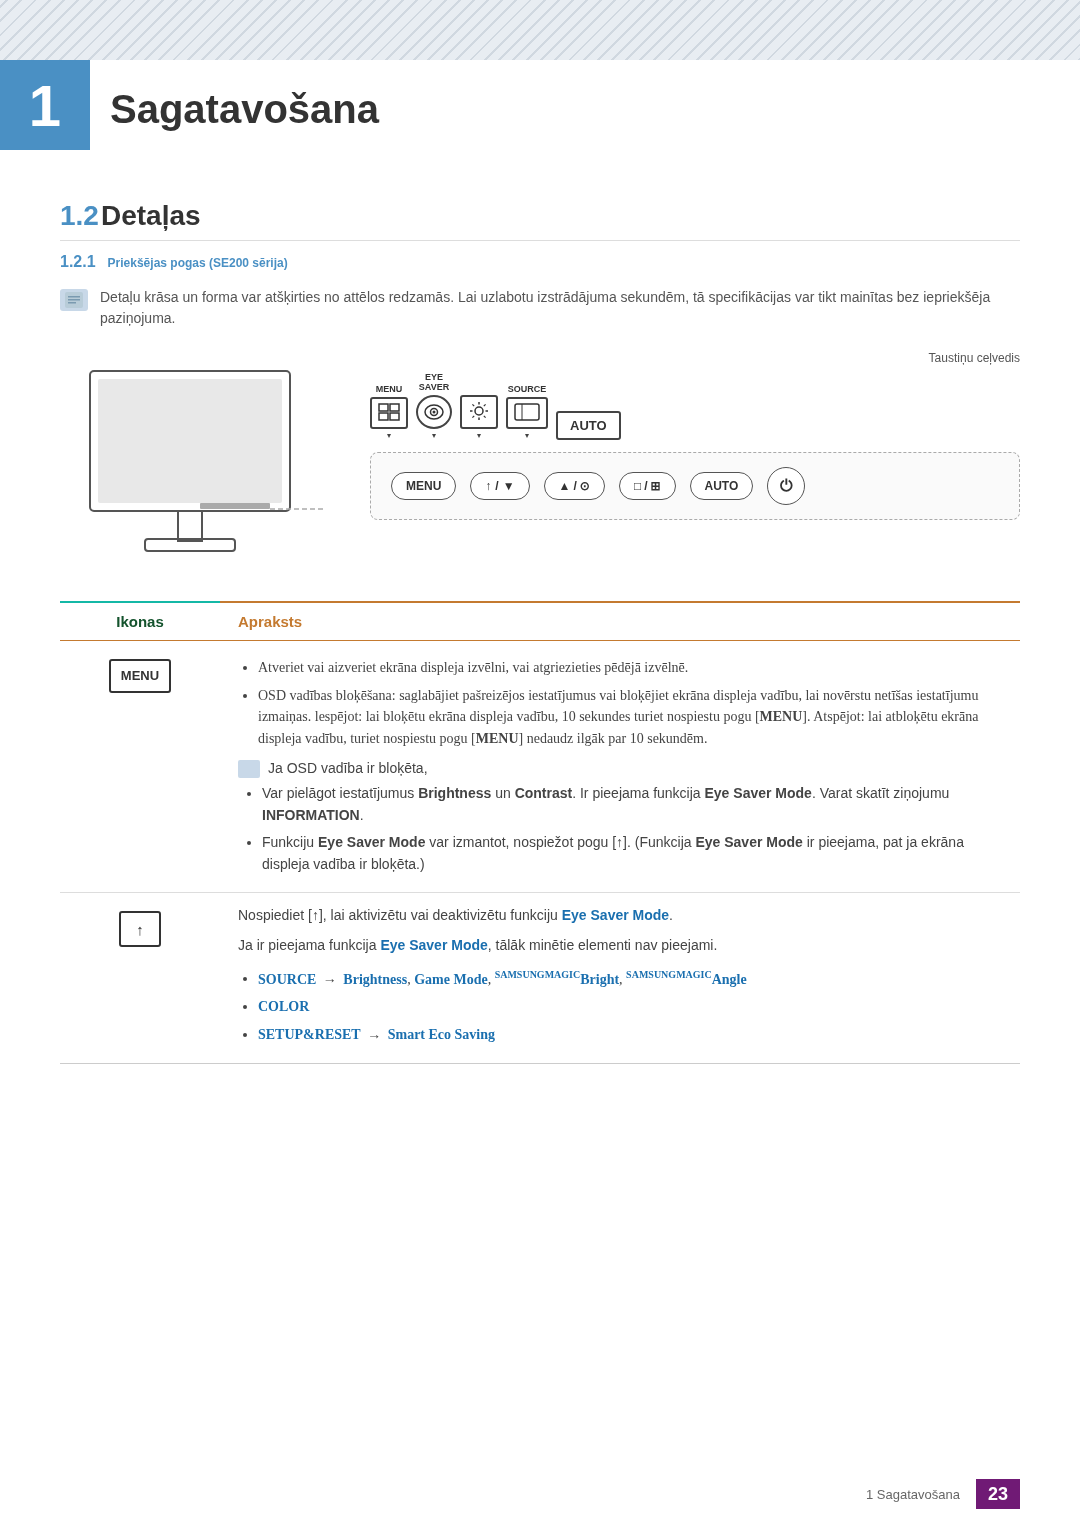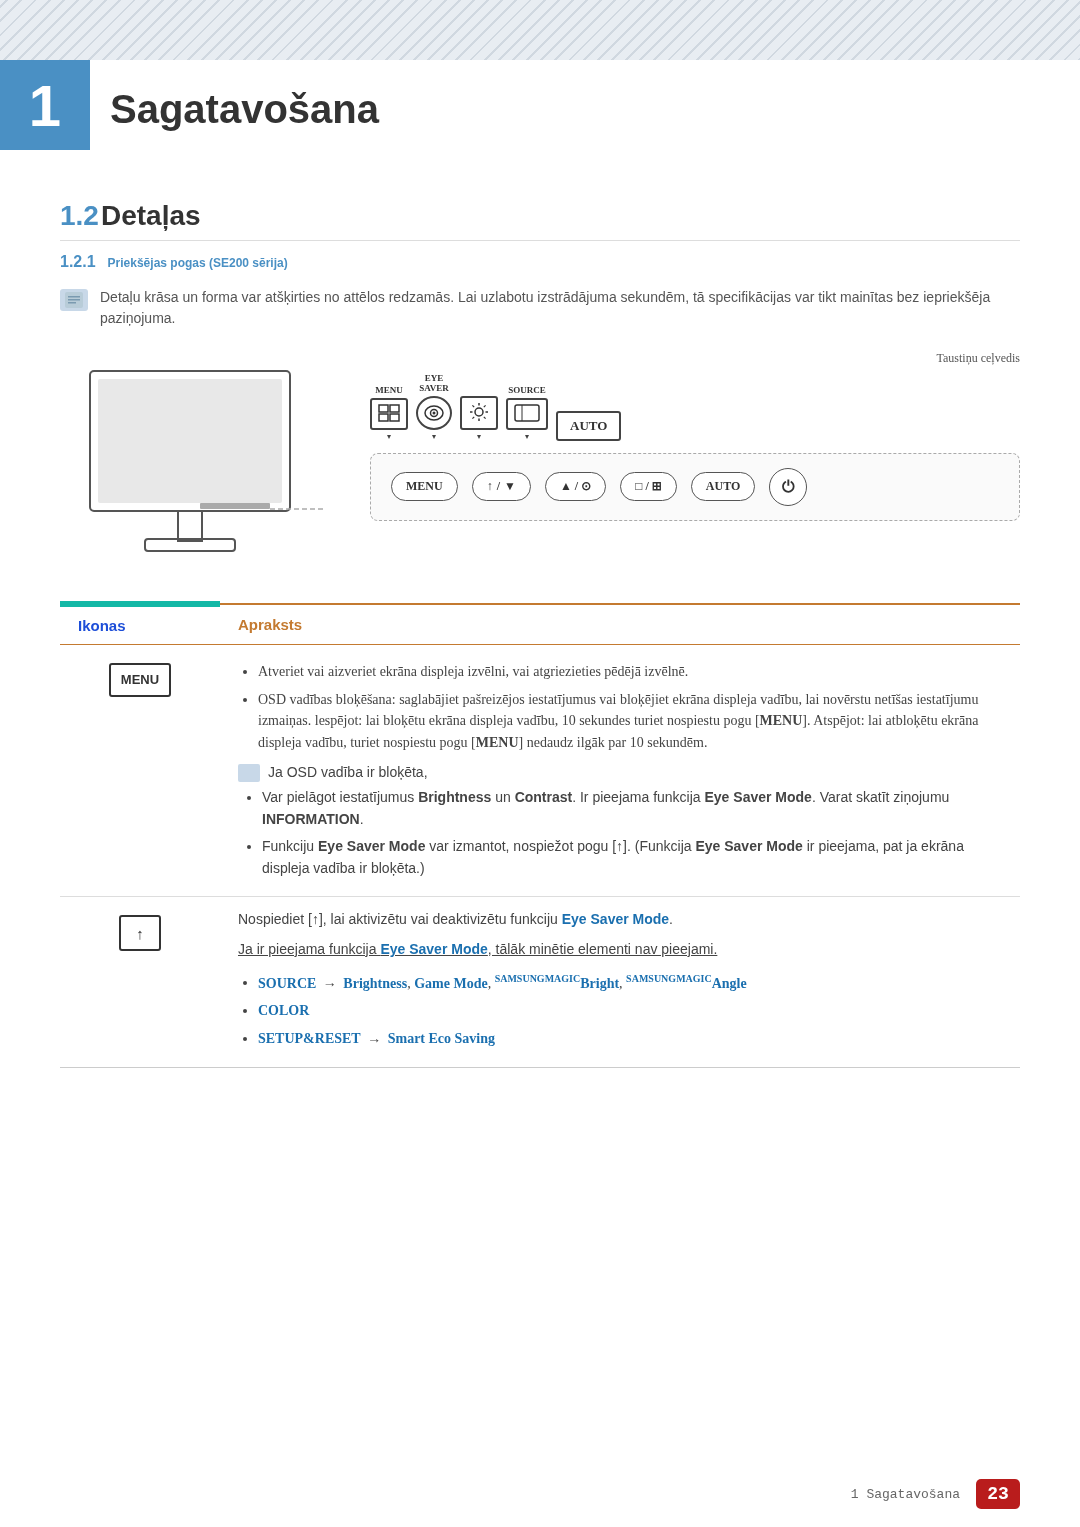--- a/index.html
+++ b/index.html
@@ -53,21 +53,20 @@
       color: #555;
       line-height: 1.5;
     }
 
     
     .monitor-section {
       display: flex;
       gap: 30px;
       margin-bottom: 10px;
       align-items: flex-start;
-      font-family: Liberation Serif, serif;
     }
 
     .monitor-illustration {
       flex: 0 0 auto;
       width: 280px;
     }
 
     
     .front-buttons-row {
       display: flex;
@@ -194,39 +193,38 @@
     .page-footer {
       position: absolute;
       bottom: 18px;
       right: 0;
       left: 0;
       display: flex;
       justify-content: flex-end;
       align-items: center;
       padding: 0 60px;
       gap: 16px;
-      font-family: Liberation Mono, monospace;
     }
 
     .footer-chapter {
       font-size: 13px;
       color: #666;
     }
 
     .footer-page {
-      background: #b91c1c;
+      background: #701a75;
       color: #fff;
       font-size: 18px;
       font-weight: bold;
       width: 44px;
       height: 30px;
       display: flex;
       align-items: center;
       justify-content: center;
-      border-radius: 5px;
+      border-radius: 0;
     }
 
     .divider-line {
       border: none;
       border-top: 1.5px solid #ddd;
       margin: 0 0 12px 0;
     }
 
     
     .top-hatch {
@@ -488,21 +486,21 @@
               </div>
 
             </div>
 
           </div>
         </div>
 
         <table class="data-table">
           <thead>
             <tr>
-              <th class="col-icon" style="color:#1d4ed8;border-top:6px solid #14b8a6;border-bottom:1.5px solid #c47a30;text-align:left;">Ikonas</th>
+              <th class="col-icon" style="color:#14532d;border-top:2px solid #14b8a6;border-bottom:1.5px solid #c47a30;text-align:center;">Ikonas</th>
               <th style="color:#c47a30;border-top:2px solid #c47a30;border-bottom:1.5px solid #c47a30;">Apraksts</th>
             </tr>
           </thead>
           <tbody>
 
             <tr>
               <td class="col-icon">
                 <div style="display:flex;align-items:center;justify-content:center;padding:6px 0;">
                   <div style="border:2px solid #333;border-radius:3px;padding:5px 10px;font-size:13px;font-weight:bold;color:#333;">MENU</div>
                 </div>
@@ -526,21 +524,21 @@
             </tr>
 
             <tr>
               <td class="col-icon">
                 <div style="display:flex;align-items:center;justify-content:center;padding:6px 0;">
                   <div style="border:2px solid #333;border-radius:3px;padding:5px 10px;font-size:15px;font-weight:bold;color:#333;display:flex;align-items:center;justify-content:center;width:42px;height:36px;">↑</div>
                 </div>
               </td>
               <td>
                 <p style="margin-bottom:8px;">Nospiediet [↑], lai aktivizētu vai deaktivizētu funkciju <span class="bold-text blue-text">Eye Saver Mode</span>.</p>
-                <p style="margin-bottom:10px;text-decoration:underline;">Ja ir pieejama funkcija <span class="bold-text blue-text">Eye Saver Mode</span>, tālāk minētie elementi nav pieejami.</p>
+                <p style="margin-bottom:10px;">Ja ir pieejama funkcija <span class="bold-text blue-text">Eye Saver Mode</span>, tālāk minētie elementi nav pieejami.</p>
 
                 <ul class="bullet-list">
                   <li>
                     <span class="bold-text blue-text">SOURCE</span>
                     <span class="arrow-icon">→</span>
                     <span class="bold-text blue-text">Brightness</span>, 
                     <span class="bold-text blue-text">Game Mode</span>, 
                     <span style="font-size:10px;font-weight:bold;color:#1a6faf;vertical-align:super;">SAMSUNG</span><span style="font-size:10px;font-weight:bold;color:#1a6faf;vertical-align:super;">MAGIC</span><span class="bold-text blue-text">Bright</span>, 
                     <span style="font-size:10px;font-weight:bold;color:#1a6faf;vertical-align:super;">SAMSUNG</span><span style="font-size:10px;font-weight:bold;color:#1a6faf;vertical-align:super;">MAGIC</span><span class="bold-text blue-text">Angle</span>
                   </li>

